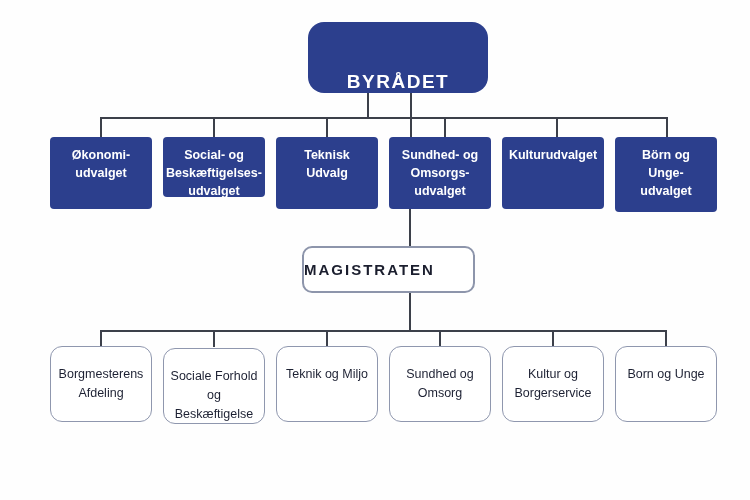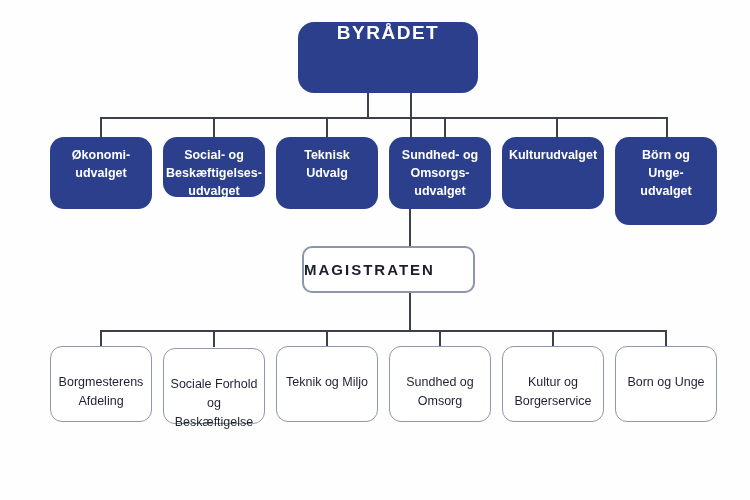--- a/index.html
+++ b/index.html
@@ -13,35 +13,35 @@
   .line{position:absolute;background:#3c404a;z-index:1;}
   .line.v{width:2px;}
   .line.h{height:2px;}
   .node{
     position:absolute;z-index:2;box-sizing:border-box;
     text-align:center;
   }
   .node .lbl{white-space:pre-line;display:block;}
   .blue{
     background:#2c3f8d;color:#ffffff;
-    border-radius:14px;
+    border-radius:4px;
     font-size:12.5px;font-weight:700;line-height:1.42;
     padding-top:10px;
   }
   .root{
     background:#2c3f8d;color:#ffffff;
     border-radius:16px;
-    display:flex;align-items:flex-start;justify-content:center;
-    font-size:19px;font-weight:700;letter-spacing:1.5px;
+    display:flex;align-items:flex-end;justify-content:center;
+    font-size:19px;font-weight:700;letter-spacing:1.5px;margin-left:10px;
   }
   .white{
     background:#ffffff;color:#1d2133;
     border:1.5px solid #8f97ae;border-radius:12px;
     font-size:12.5px;font-weight:400;line-height:1.5;
-    padding-top:26px;
+    padding-top:18px;
   }
   .mag{
     background:#ffffff;color:#1b1e2e;
     border:2px solid #8d95ab;border-radius:10px;
     display:flex;align-items:center;justify-content:flex-start;
     font-size:15px;font-weight:700;letter-spacing:2px;
   }
 </style>
 </head>
 <body>
@@ -87,21 +87,21 @@
 Udvalg</span>
   </div>
   <div class="node blue" style="left:389px;top:137px;width:102px;height:72px">
     <span class="lbl">Sundhed- og
 Omsorgs-
 udvalget</span>
   </div>
   <div class="node blue" style="left:502px;top:137px;width:102px;height:72px">
     <span class="lbl">Kulturudvalget</span>
   </div>
-  <div class="node blue" style="left:615px;top:137px;width:102px;height:88px">
+  <div class="node blue" style="left:615px;top:137px;width:102px;height:75px">
     <span class="lbl">Börn og
 Unge-
 udvalget</span>
   </div>
 
   <div class="node mag" style="left:302px;top:246px;width:173px;height:47px">
     <span class="lbl">MAGISTRATEN</span>
   </div>
 
   <div class="node white" style="left:50px;top:346px;width:102px;height:76px">

